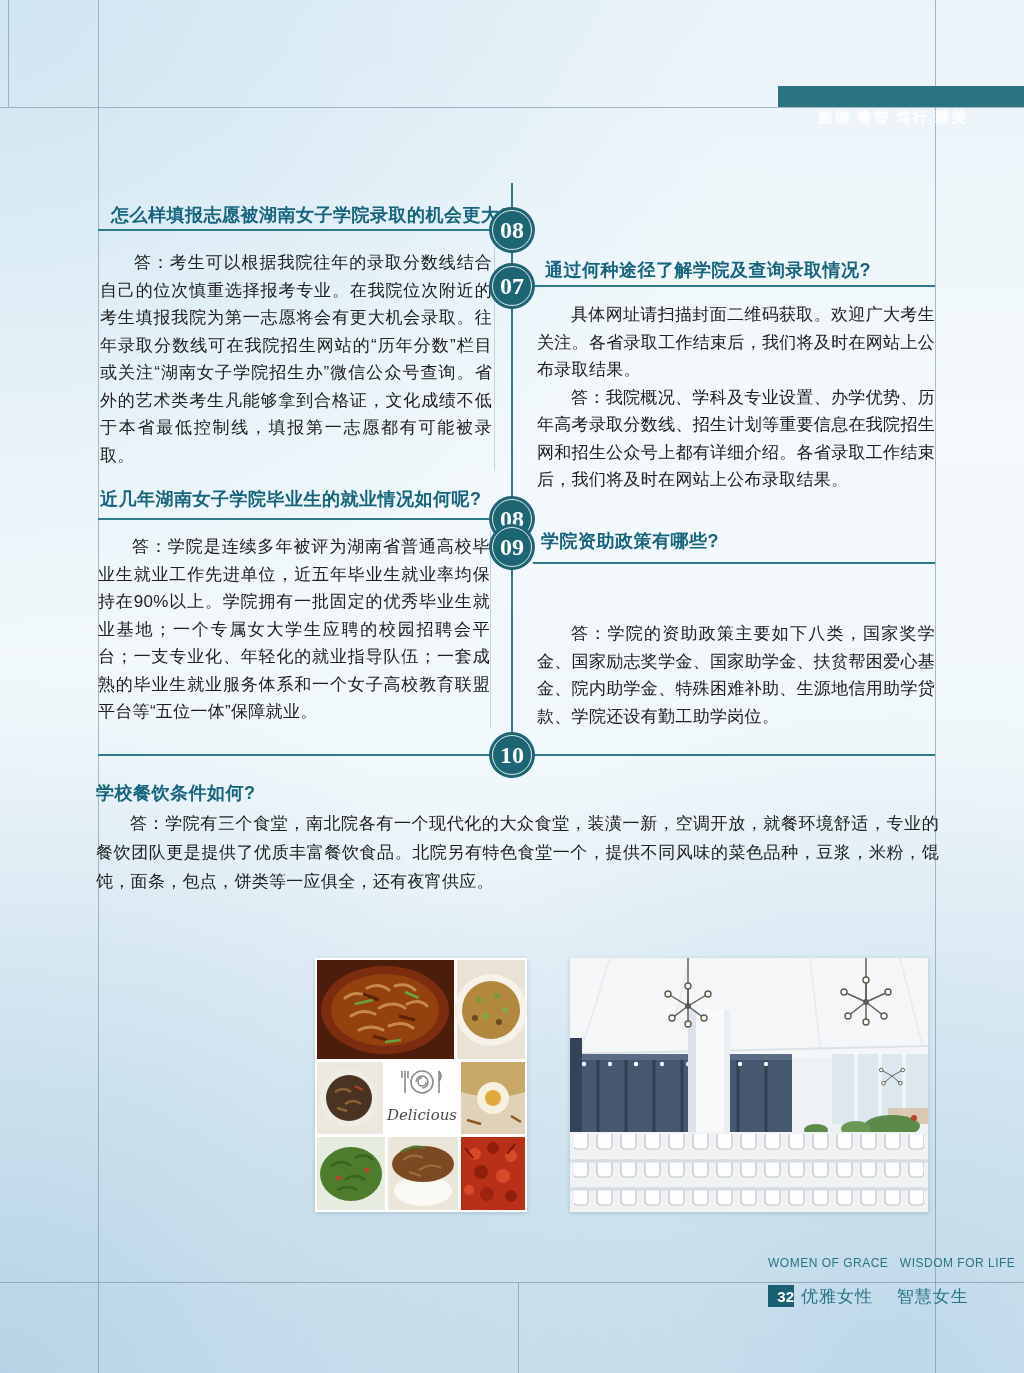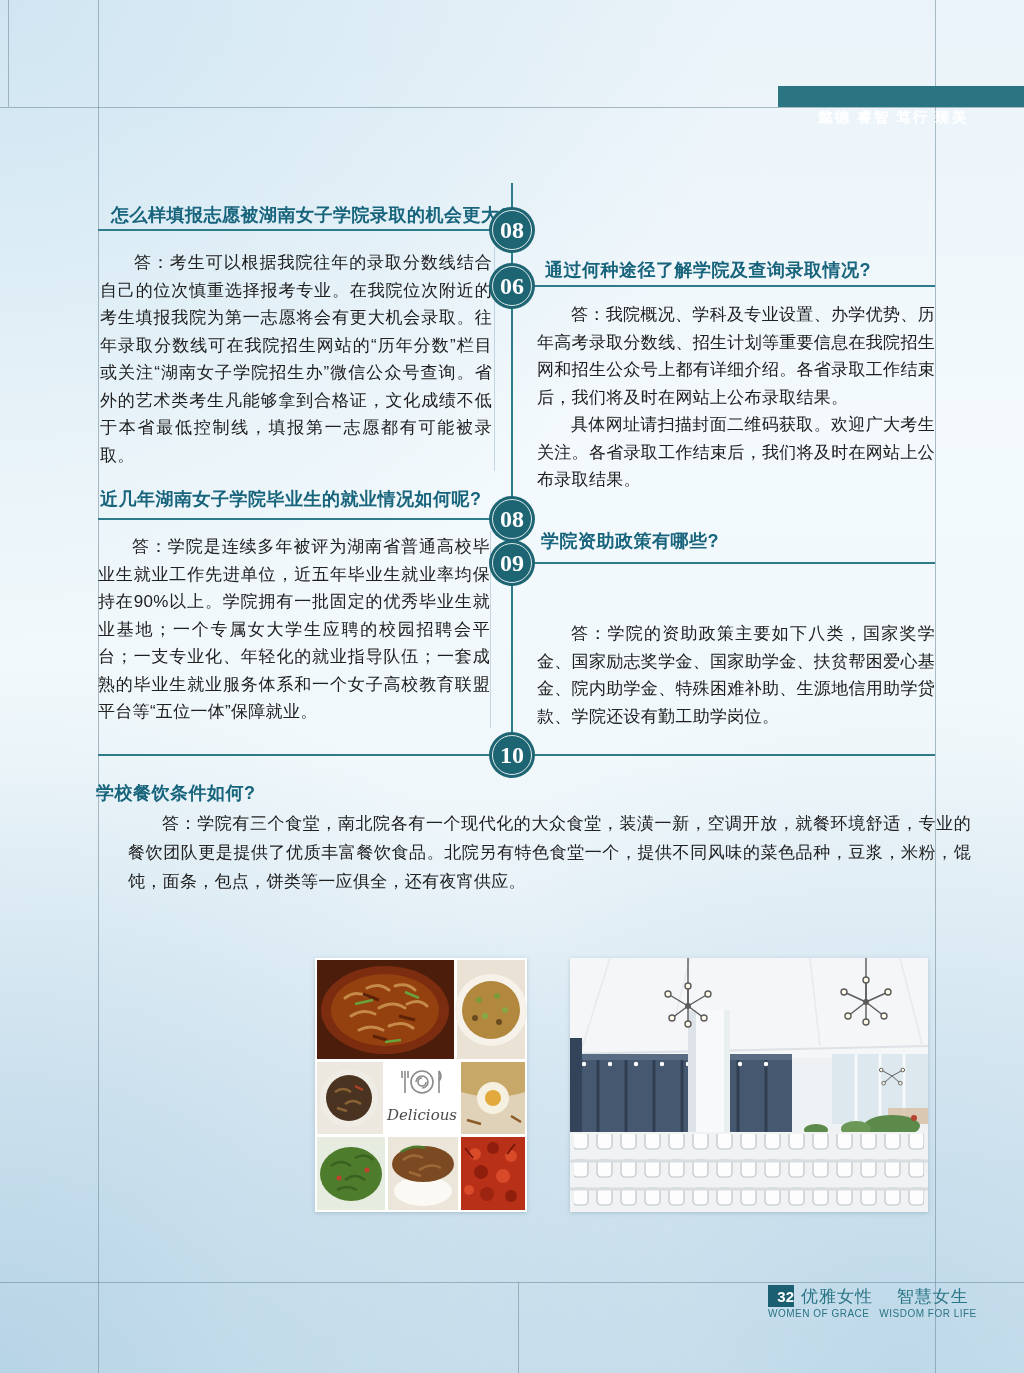--- a/index.html
+++ b/index.html
@@ -37,21 +37,21 @@
     border:1.5px solid rgba(255,255,255,0.85);border-radius:50%;
   }
   .photo{position:absolute;box-shadow:0 1px 4px rgba(60,90,110,0.25);}
   .photo svg{display:block;}
   .footer-pagebox{
     position:absolute;left:768px;top:1285px;width:26px;height:22px;
     background:#1a6072;color:#fff;font-size:15px;font-weight:bold;
     display:flex;align-items:center;justify-content:flex-end;
   }
   .footer-cn{position:absolute;left:801px;top:1285px;color:#2a7585;font-size:17px;letter-spacing:1px;white-space:pre;}
-  .footer-en{position:absolute;left:768px;top:1308px;color:#2a7585;font-size:10px;letter-spacing:0.5px;white-space:pre;}
+  .footer-en{position:absolute;left:768px;top:1256px;color:#2a7585;font-size:12px;letter-spacing:0.5px;white-space:pre;}
   .dscript{font-family:"DejaVu Serif",serif;font-style:italic;}
 </style>
 </head>
 <body>
 
 <div id="page">
 
   <div class="vline" style="left:8px;top:0;height:107px;"></div>
   <div class="vline" style="left:98px;top:0;height:1373px;"></div>
   <div class="vline" style="left:935px;top:0;height:1373px;"></div>
@@ -68,55 +68,55 @@
   <div class="tealline" style="left:98px;top:229px;width:393px;"></div>
   <div class="tealline" style="left:533px;top:285px;width:402px;"></div>
   <div class="tealline" style="left:98px;top:518px;width:393px;"></div>
   <div class="tealline" style="left:533px;top:562px;width:402px;"></div>
   <div class="tealline" style="left:98px;top:754px;width:837px;"></div>
 
   <div class="numcircle" style="left:489px;top:207px;">
       <span>08</span>
     </div>
   <div class="numcircle" style="left:489px;top:263px;">
-      <span>06</span>
+      <span>07</span>
     </div>
   <div class="numcircle" style="left:489px;top:496px;text-align:right;">
       <span>08</span>
     </div>
-  <div class="numcircle" style="left:489px;top:540px;justify-content:center;">
+  <div class="numcircle" style="left:489px;top:524px;justify-content:center;">
       <span>09</span>
     </div>
   <div class="numcircle" style="left:489px;top:732px;">
       <span>10</span>
     </div>
 
   <div class="qtitle" style="left:111px;top:203px;">怎么样填报志愿被湖南女子学院录取的机会更大?</div>
   <div class="answer panel-left" style="left:98px;top:247px;width:392px;padding:2px 2px;">
     <p>答：考生可以根据我院往年的录取分数线结合自己的位次慎重选择报考专业。在我院位次附近的考生填报我院为第一志愿将会有更大机会录取。往年录取分数线可在我院招生网站的“历年分数”栏目或关注“湖南女子学院招生办”微信公众号查询。省外的艺术类考生凡能够拿到合格证，文化成绩不低于本省最低控制线，填报第一志愿都有可能被录取。</p>
   </div>
 
   <div class="qtitle" style="left:545px;top:258px;">通过何种途径了解学院及查询录取情况?</div>
   <div class="answer" style="left:537px;top:301px;width:398px;">
+    <p>具体网址请扫描封面二维码获取。欢迎广大考生关注。各省录取工作结束后，我们将及时在网站上公布录取结果。</p>
     <p>答：我院概况、学科及专业设置、办学优势、历年高考录取分数线、招生计划等重要信息在我院招生网和招生公众号上都有详细介绍。各省录取工作结束后，我们将及时在网站上公布录取结果。</p>
-    <p>具体网址请扫描封面二维码获取。欢迎广大考生关注。各省录取工作结束后，我们将及时在网站上公布录取结果。</p>
   </div>
 
   <div class="qtitle" style="left:100px;top:487px;">近几年湖南女子学院毕业生的就业情况如何呢?</div>
   <div class="answer panel-left" style="left:98px;top:531px;width:392px;padding:2px 0;">
     <p>答：学院是连续多年被评为湖南省普通高校毕业生就业工作先进单位，近五年毕业生就业率均保持在90%以上。学院拥有一批固定的优秀毕业生就业基地；一个专属女大学生应聘的校园招聘会平台；一支专业化、年轻化的就业指导队伍；一套成熟的毕业生就业服务体系和一个女子高校教育联盟平台等“五位一体”保障就业。</p>
   </div>
 
   <div class="qtitle" style="left:541px;top:529px;">学院资助政策有哪些?</div>
   <div class="answer" style="left:537px;top:584px;width:398px;margin-top:36px;">
     <p>答：学院的资助政策主要如下八类，国家奖学金、国家励志奖学金、国家助学金、扶贫帮困爱心基金、院内助学金、特殊困难补助、生源地信用助学贷款、学院还设有勤工助学岗位。</p>
   </div>
 
   <div class="qtitle" style="left:96px;top:781px;">学校餐饮条件如何?</div>
-  <div class="answer" style="left:96px;top:809px;width:843px;line-height:29px;margin-left:32px;">
+  <div class="answer" style="left:96px;top:809px;width:843px;line-height:29px;">
     <p>答：学院有三个食堂，南北院各有一个现代化的大众食堂，装潢一新，空调开放，就餐环境舒适，专业的餐饮团队更是提供了优质丰富餐饮食品。北院另有特色食堂一个，提供不同风味的菜色品种，豆浆，米粉，馄饨，面条，包点，饼类等一应俱全，还有夜宵供应。</p>
   </div>
 
   <div class="photo" style="left:315px;top:958px;width:212px;height:254px;">
     <svg width="212" height="254" viewBox="0 0 212 254">
       <rect width="212" height="254" fill="#ffffff"></rect>
 
       <g>
         <rect x="2" y="2" width="137" height="99" fill="#4d1d0c"></rect>
         <ellipse cx="70" cy="52" rx="64" ry="44" fill="#7c2d10"></ellipse>

